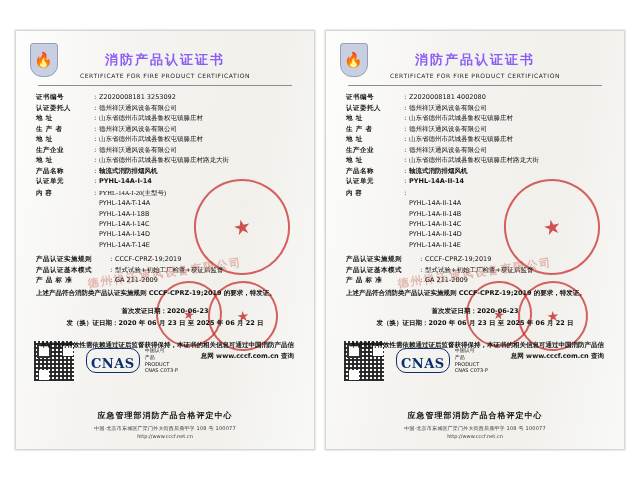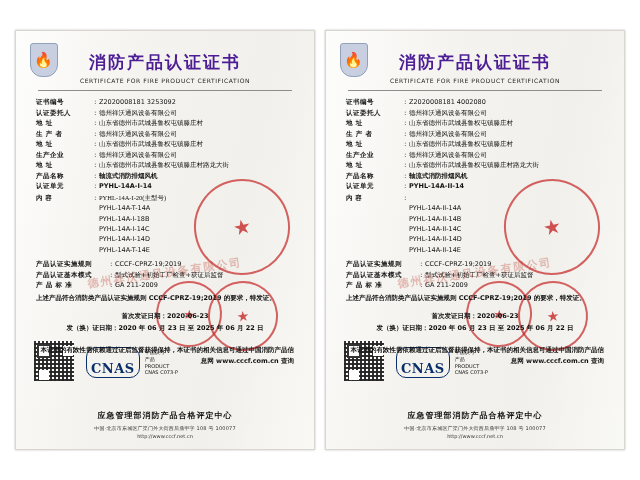--- a/index.html
+++ b/index.html
@@ -71,24 +71,24 @@
     color: #c0392b;
     font-size: 15px;
     line-height: 1;
   }
   .titles {
     text-align: center;
     margin-top: 4px;
   }
   .title-cn {
     font-family: "DejaVu Sans", sans-serif;
-    font-size: 17px;
+    font-size: 13px;
     font-weight: bold;
     letter-spacing: 2px;
-    color: #4c1d95;
+    color: #8b5cf6;
   }
   .title-en {
     font-size: 6px;
     letter-spacing: 0.6px;
     color: #222;
     margin-top: 3px;
   }
   .rule {
     height: 1px;
     background: #8d8d8d;
@@ -216,21 +216,21 @@
     gap: 5px;
   }
   .cnas-mark {
     font-family: "DejaVu Serif", serif;
     font-size: 13px;
     font-weight: bold;
     color: #0b2f6b;
     letter-spacing: 0.5px;
     border: 1px solid #0b2f6b;
     border-radius: 10px;
-    padding: 14px 4px 2px 4px;
+    padding: 8px 4px 2px 4px;
     line-height: 1;
   }
   .cnas-txt {
     font-size: 5px;
     line-height: 1.35;
     color: #111;
   }
   .cnas-txt .c073 {
     white-space: nowrap;
   }

